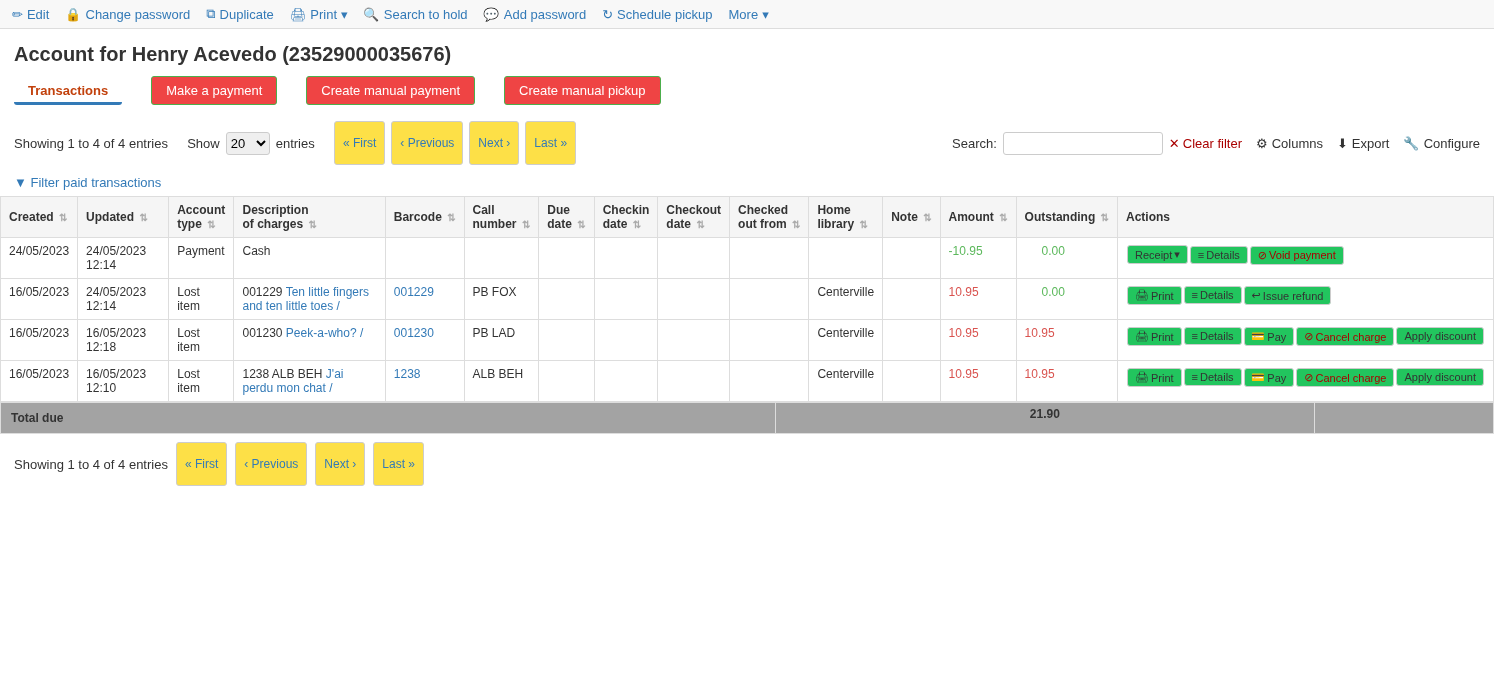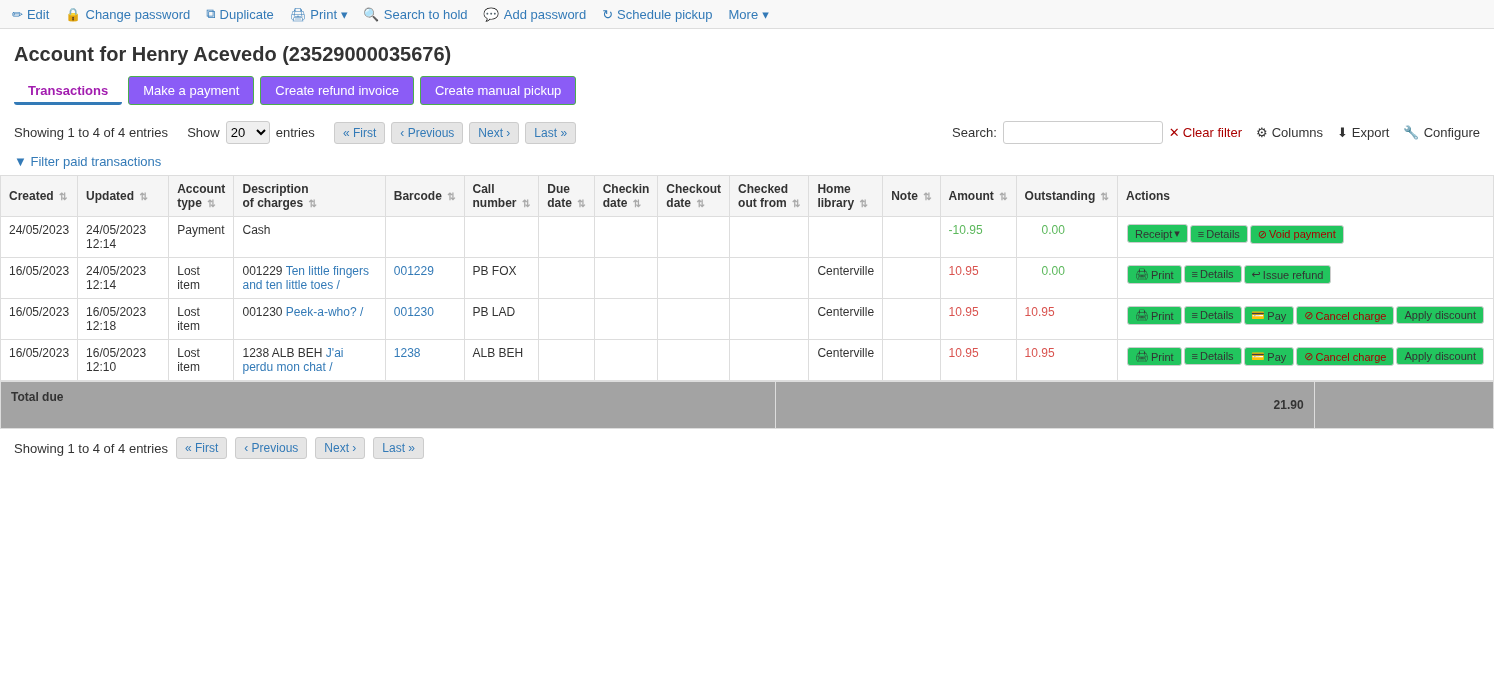--- a/index.html
+++ b/index.html
@@ -22,24 +22,24 @@
       font-size: 20px; font-weight: bold; color: #333;
     }
 
     
     .tab-bar {
       display: flex; align-items: center; gap: 6px;
       padding: 0 14px 10px 14px;
     }
     .tab-btn {
       padding: 6px 14px; font-size: 13px; border: 1px solid #ccc;
-      border-radius: 3px; cursor: pointer; background: #f5f5f5; color: #a21caf;
+      border-radius: 3px; cursor: pointer; background: #f5f5f5; color: #c2410c;
     }
     .tab-btn.green {
-      background: #8b5cf6; color: #fff; border-color: #4cae4c;
+      background: #ef4444; color: #fff; border-color: #4cae4c; margin-left: 23px;
     }
     .tab-active-underline {
       border-bottom: 3px solid #337ab7;
       padding-bottom: 4px; font-weight: bold; background: none; border-top: none; border-left: none; border-right: none; cursor: pointer;
     }
 
     
     .controls-row {
       display: flex; align-items: center; justify-content: space-between;
       padding: 6px 14px; gap: 8px; flex-wrap: wrap;
@@ -53,21 +53,21 @@
       padding: 2px 0; border: 1px solid #ccc; border-radius: 3px; font-size: 13px;
     }
     input.search-input {
       padding: 3px 6px; border: 1px solid #ccc; border-radius: 3px; font-size: 13px; width: 160px;
     }
     .clear-filter-btn {
       color: #a00; cursor: pointer; font-size: 13px; background: none; border: none;
       display: flex; align-items: center; gap: 3px;
     }
     .nav-btn {
-      padding: 3px 8px; border: 1px solid #ccc; background: #e5e5e5; border-radius: 3px;
+      padding: 14px 8px; border: 1px solid #ccc; background: #fde047; border-radius: 3px;
       cursor: pointer; font-size: 12px; color: #337ab7;
     }
 
     .icon-btn {
       display: flex; align-items: center; gap: 4px;
       color: #333; cursor: pointer; font-size: 13px; background: none; border: none;
     }
 
     
     .filter-row {
@@ -148,21 +148,21 @@
     <span>More</span>
     <span>▾</span>
   </a>
 </div>
 
 <div class="page-title">Account for Henry Acevedo (23529000035676)</div>
 
 <div class="tab-bar">
   <button class="tab-btn tab-active-underline">Transactions</button>
   <button class="tab-btn green">Make a payment</button>
-  <button class="tab-btn green">Create refund invoice</button>
+  <button class="tab-btn green">Create manual payment</button>
   <button class="tab-btn green">Create manual pickup</button>
 </div>
 
 <div class="controls-row">
   <div class="controls-left">
     <span>Showing 1 to 4 of 4 entries</span>
     &nbsp;&nbsp;
     <span>Show</span>
     <select class="show-select">
       <option>20</option><option>10</option><option>50</option><option>100</option>
@@ -296,21 +296,21 @@
         <td><span class="amount-outstanding">10.95</span></td>
         <td class="actions-cell"><button class="act-btn"><span>🖨</span>Print</button><button class="act-btn"><span>≡</span>Details</button><button class="act-btn"><span>💳</span>Pay</button><button class="act-btn danger"><span>⊘</span>Cancel charge</button><button class="act-btn">Apply discount</button></td>
       </tr>
     </tbody>
 </table>
 
 <table class="data-table" style="border-top: none;">
   <tbody>
     <tr class="total-row">
       <td colspan="13" style="font-weight:bold; padding: 8px 10px;">Total due</td>
-      <td style="font-weight:bold; text-align:right; padding: 16px 10px;">21.90</td>
+      <td style="font-weight:bold; text-align:center; padding: 4px 10px;">21.90</td>
       <td></td>
     </tr>
   </tbody>
 </table>
 
 <div class="bottom-pagination">
   <span>Showing 1 to 4 of 4 entries</span>
   <button class="nav-btn">« First</button>
   <button class="nav-btn">‹ Previous</button>
   <button class="nav-btn">Next ›</button>

